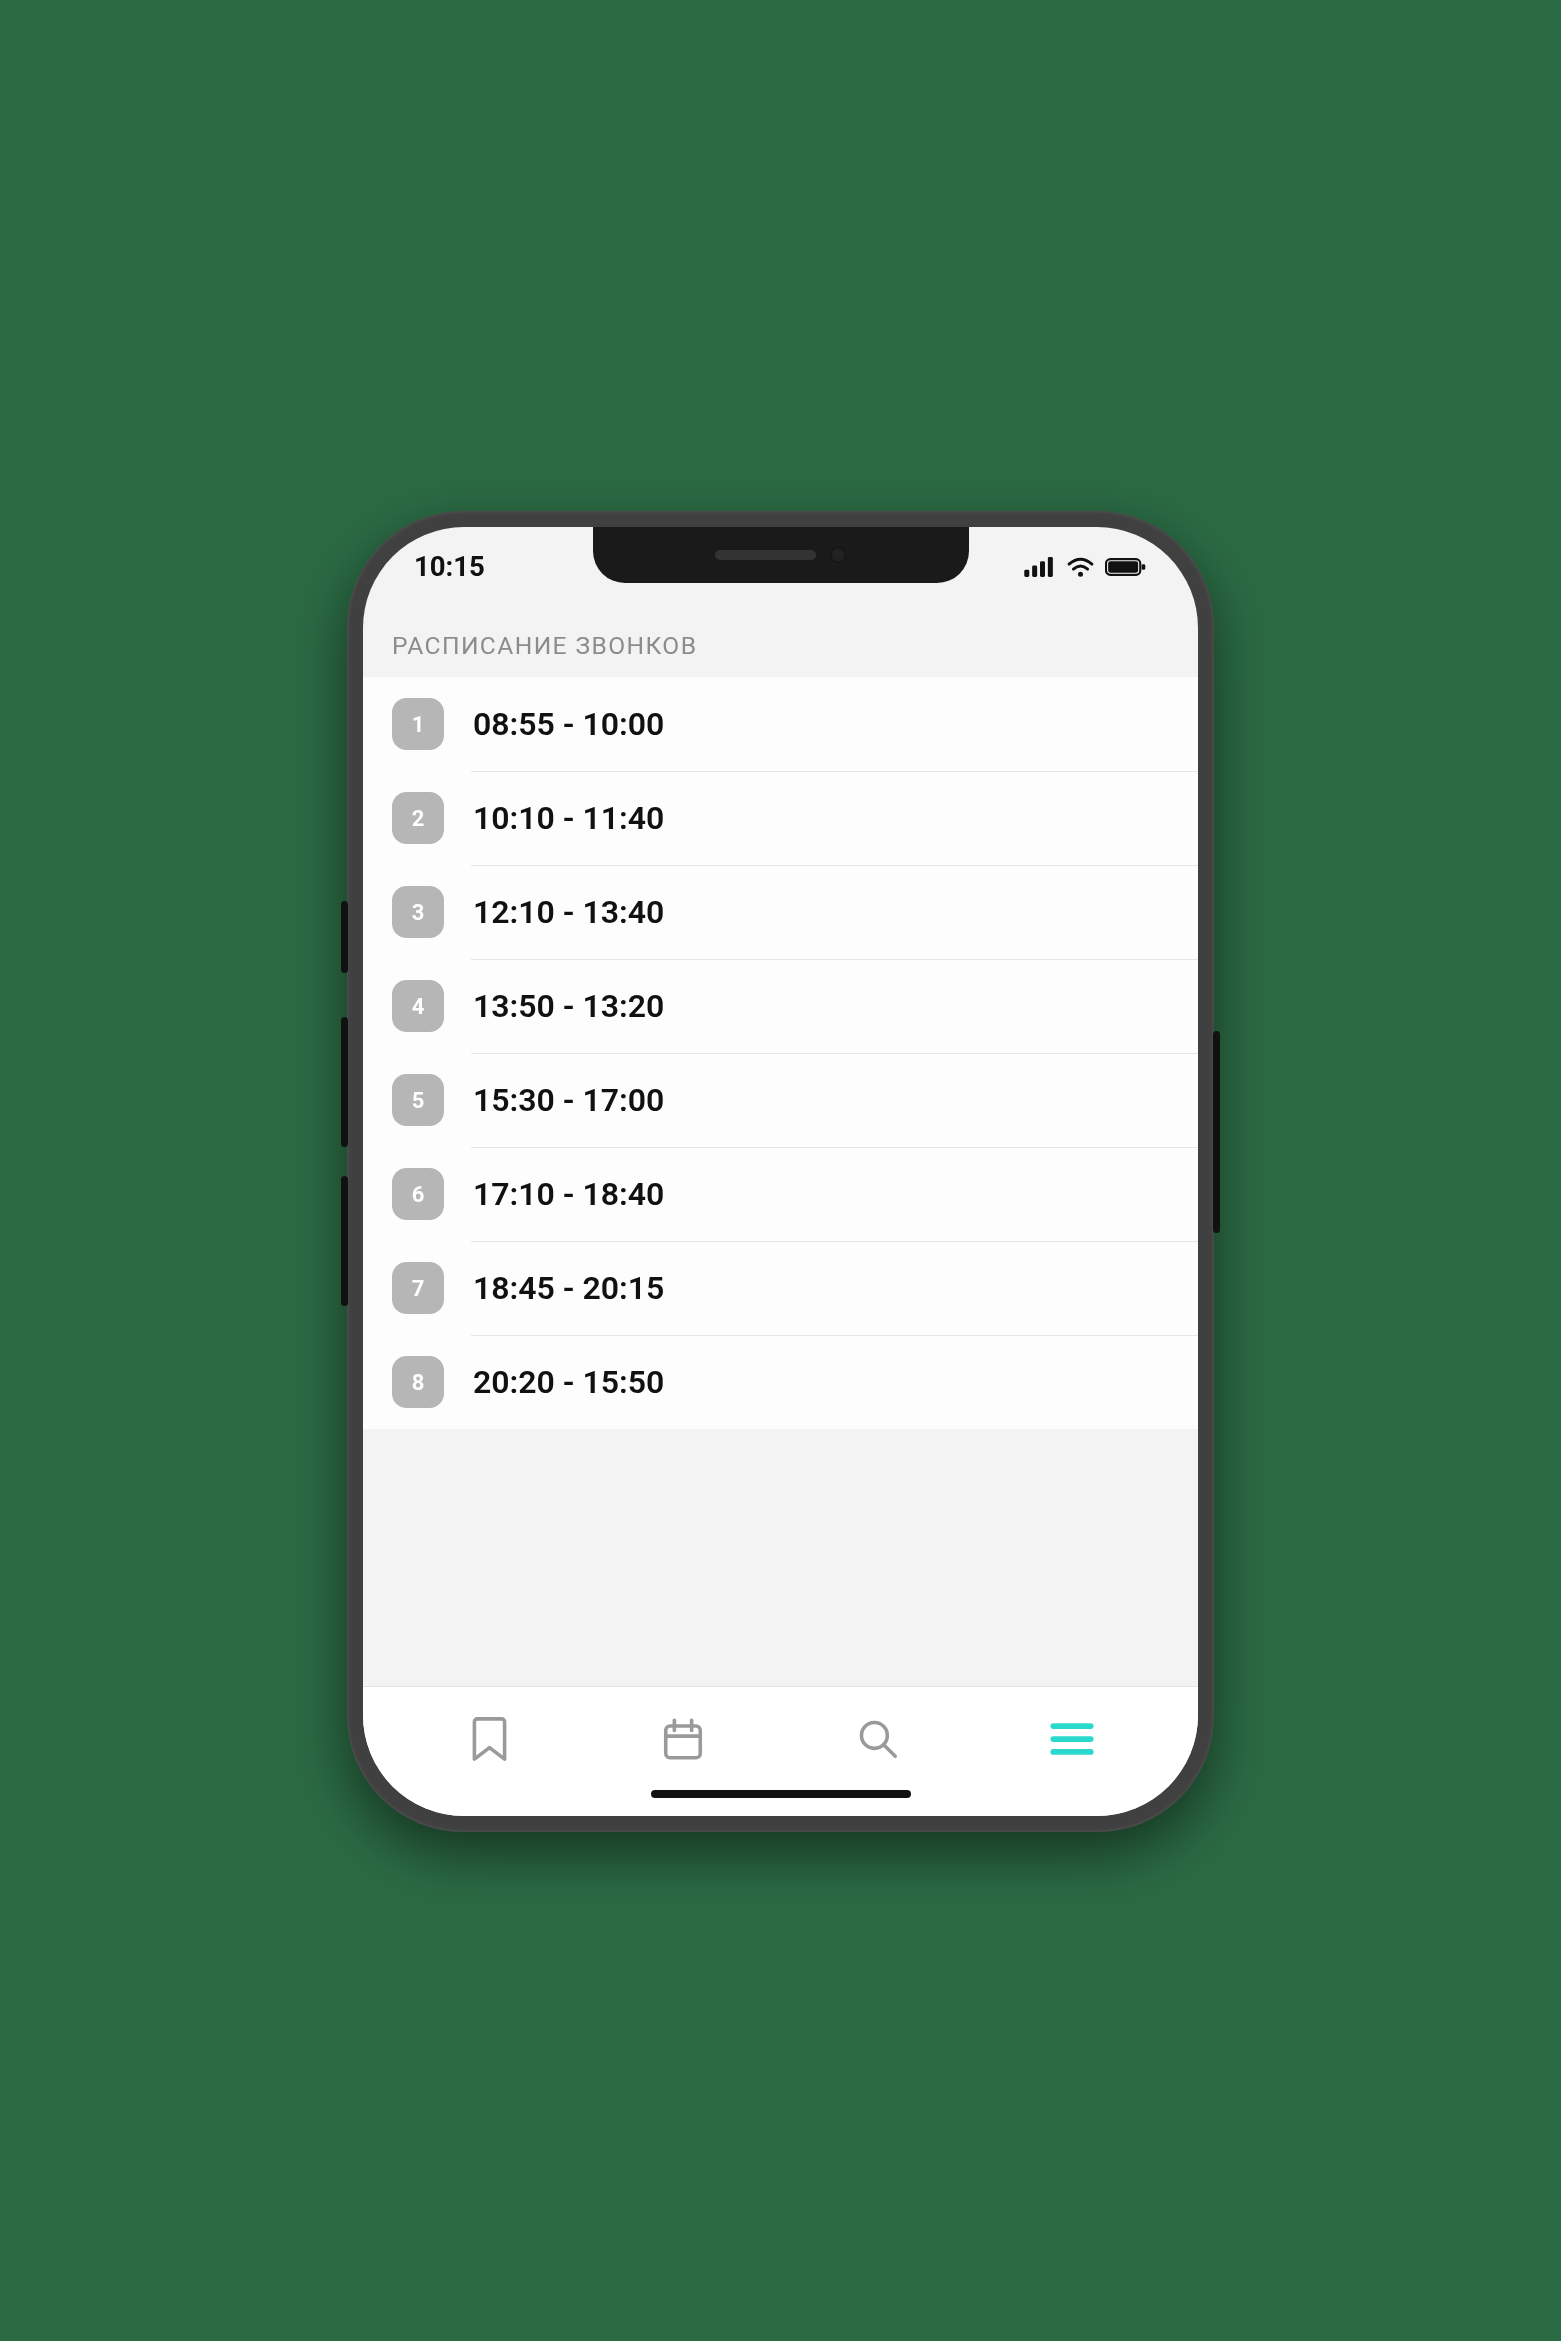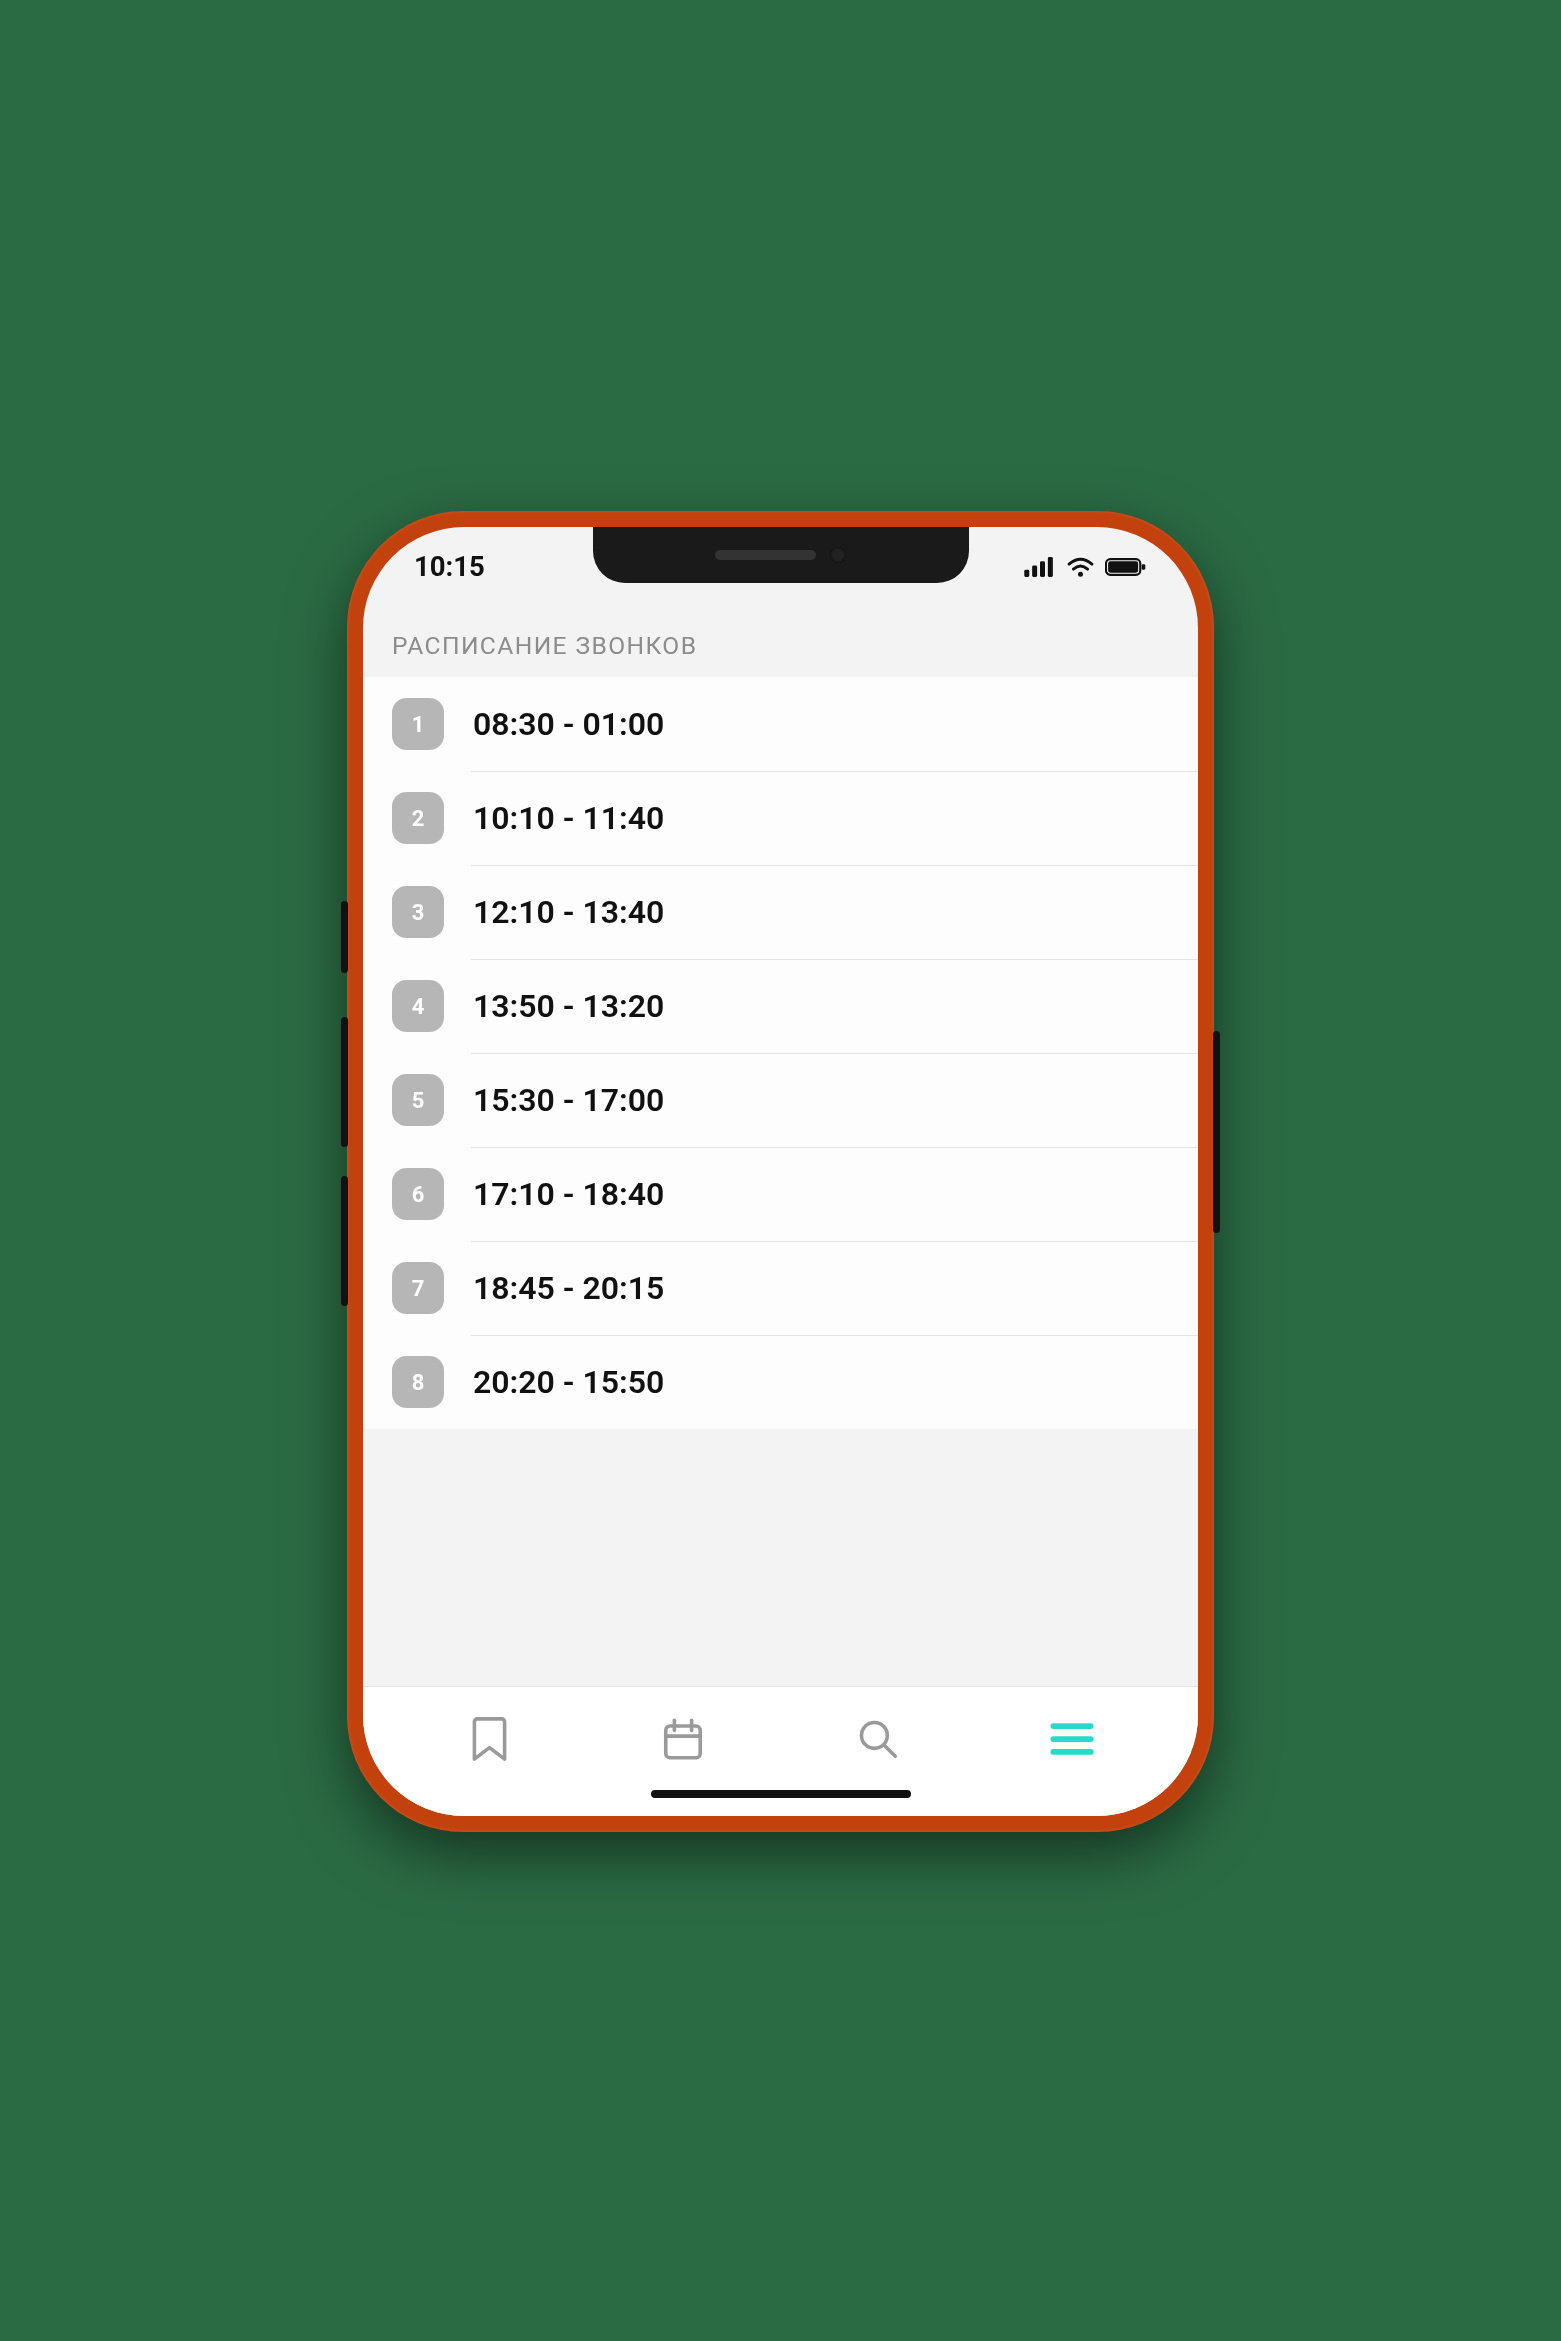--- a/index.html
+++ b/index.html
@@ -9,21 +9,21 @@
     display: flex;
     align-items: center;
     justify-content: center;
     font-family: -apple-system, BlinkMacSystemFont, "Segoe UI", Roboto, Helvetica, Arial, sans-serif;
     width: 1561px;
     height: 2342px;
   }
   .phone {
     width: 867px;
     height: 1321px;
-    background: #c2410c;
+    background: #404040;
     border-radius: 116px;
     padding: 16px;
     box-shadow: 0 22px 58px rgba(0,0,0,0.5), inset 0 0 4.3px rgba(255,255,255,0.15);
     position: relative;
   }
   .side-btn { position: absolute; background: #111; border-radius: 4.3px; }
   .sb1 { left: -5.8px; top: 390px; width: 7.2px; height: 72px; }
   .sb2 { left: -5.8px; top: 506px; width: 7.2px; height: 130px; }
   .sb3 { left: -5.8px; top: 665px; width: 7.2px; height: 130px; }
   .sb4 { right: -5.8px; top: 520px; width: 7.2px; height: 202px; }
@@ -151,21 +151,21 @@
         </span>
       </div>
     </div>
 
 
     <div class="section-header">РАСПИСАНИЕ ЗВОНКОВ</div>
 
     <div class="list">
       <div class="row">
         <div class="badge">1</div>
-        <div class="label">08:30 - 01:00</div>
+        <div class="label">08:55 - 10:00</div>
       </div>
       <div class="row">
         <div class="badge">2</div>
         <div class="label">10:10 - 11:40</div>
       </div>
       <div class="row">
         <div class="badge">3</div>
         <div class="label">12:10 - 13:40</div>
       </div>
       <div class="row">

